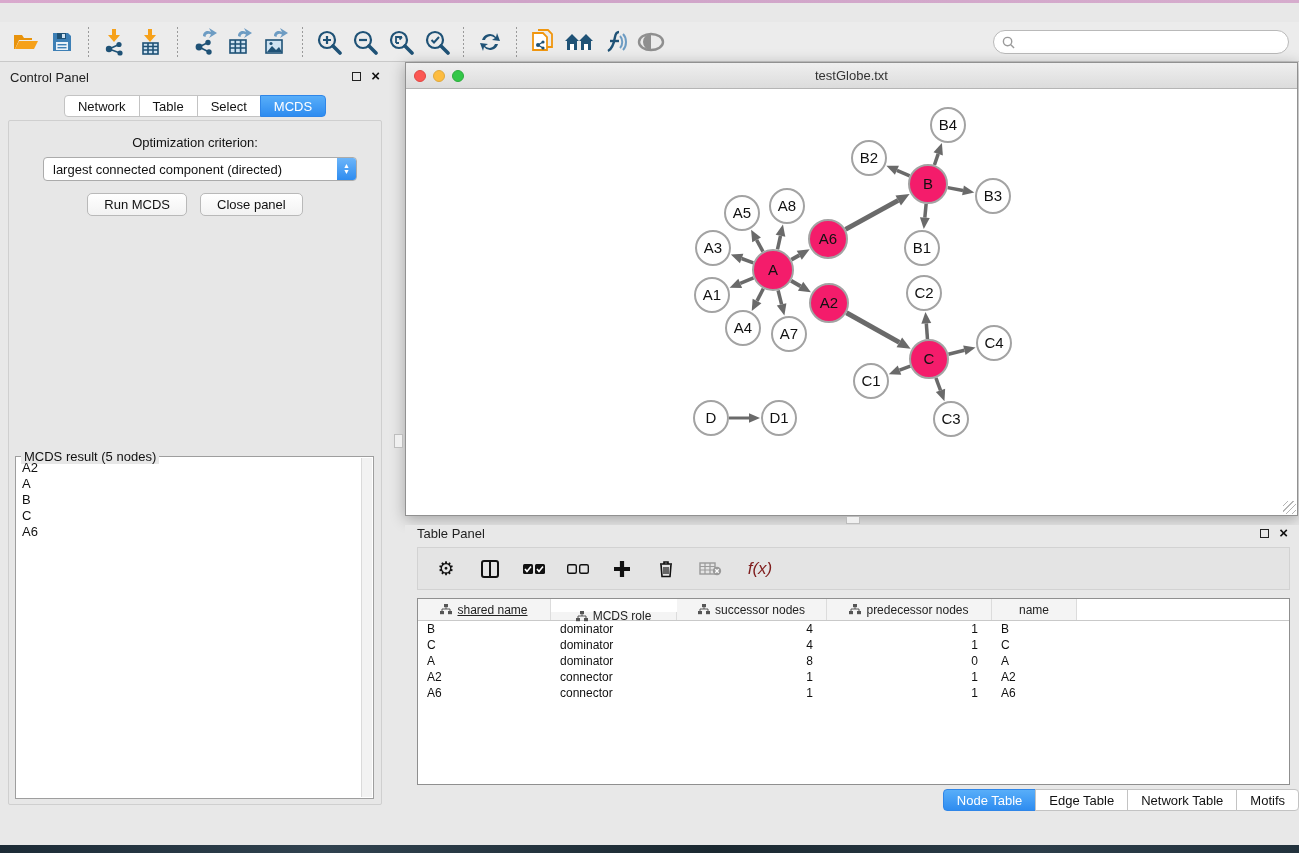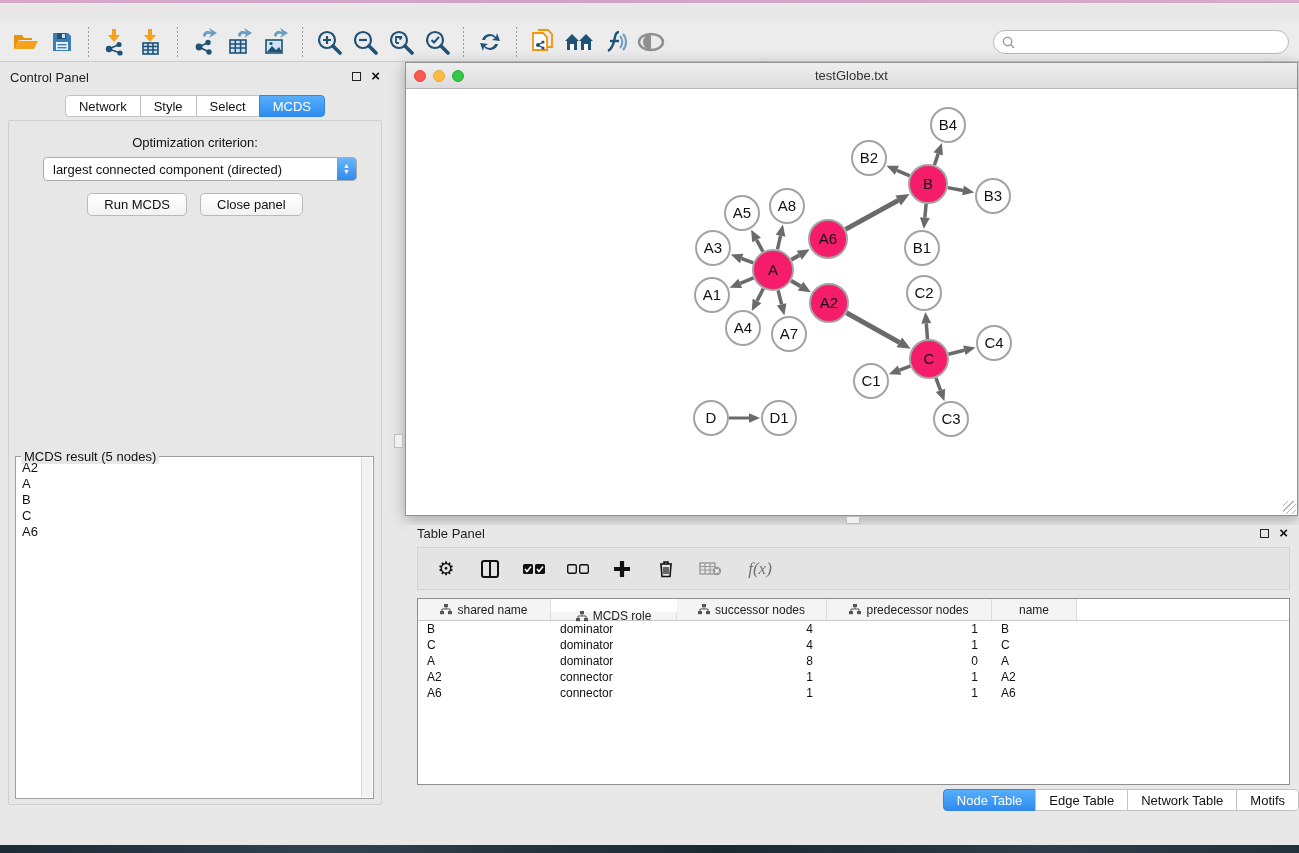--- a/index.html
+++ b/index.html
@@ -81,21 +81,21 @@
     background:#f0f0f0; border:1px solid #bdbdbd; }
   .divider-handle-h { position:absolute; left:846px; top:516px; width:14px; height:8px;
     background:#f0f0f0; border:1px solid #bdbdbd; }
 
   
   .table-panel { position:absolute; left:405px; top:525px; width:894px; height:293px; background:#e8e8e8; }
   .tp-toolbar { position:absolute; left:12px; right:9px; top:22px; height:43px;
     background:#e4e4e4; border:1px solid #d2d2d2; display:flex; align-items:center; gap:20px; padding-left:16px; }
   .tp-icon { display:flex; align-items:center; justify-content:center; width:24px; height:24px; }
   .gear-glyph { font-size:19px; color:#111; }
-  .fx-glyph { font-family:Liberation Serif, serif; font-style:italic; font-size:17px; color:#737373; }
+  .fx-glyph { font-family:Liberation Sans, sans-serif; font-style:italic; font-size:17px; color:#7f1d1d; }
 
   .data-table { position:absolute; left:12px; right:9px; top:73px; height:187px;
     background:#fff; border:1px solid #8f8f8f; overflow:hidden; }
   .dt-header { display:flex; height:22px; border-bottom:1px solid #c9c9c9; }
   .dt-hcell { background:#f4f4f4; border-right:1px solid #dcdcdc; display:flex; align-items:center;
     justify-content:center; gap:5px; font-size:12px; color:#222; }
   .dt-row { display:flex; height:16px; }
   .dt-cell { font-size:12px; color:#111; line-height:16px; white-space:nowrap; overflow:hidden; }
   .dt-cell.num { text-align:right; padding-right:14px; }
   .dt-cell.txt { padding-left:9px; }
@@ -262,21 +262,21 @@
   </div>
 
   <div class="control-panel">
     <div class="panel-title">Control Panel</div>
     <div class="panel-ctrl" style="right:10px;">
       <div class="float-box"></div>
       <div class="close-x">×</div>
     </div>
     <div class="seg-tabs">
         <div class="seg-tab">Network</div>
-        <div class="seg-tab">Style</div>
+        <div class="seg-tab">Table</div>
         <div class="seg-tab">Select</div>
         <div class="seg-tab active">MCDS</div>
       </div>
 
     <div class="cp-content">
       <div class="opt-label">Optimization criterion:</div>
       <div class="dropdown">
         <div class="dd-text">largest connected component (directed)</div>
         <div class="dd-stepper">
             <span>▲</span>
@@ -492,21 +492,21 @@
           <path d="M16.3 8.3 l3.4 3.4 M19.7 8.3 l-3.4 3.4" stroke="#fff" stroke-width="1.3"></path>
         </svg>
       </div>
       <div class="tp-icon" style="width:36px;">
         <span class="fx-glyph">f(x)</span>
       </div>
     </div>
 
     <div class="data-table">
       <div class="dt-header">
-          <div class="dt-hcell" style="width: 133px;">
+          <div class="dt-hcell" style="width: 133px; text-decoration: underline;">
             <svg width="12" height="11" viewBox="0 0 12 11">
               <rect x="4" y="0" width="4" height="3.2" fill="#555"></rect>
               <rect x="0" y="7" width="4" height="3.2" fill="#555"></rect>
               <rect x="8" y="7" width="4" height="3.2" fill="#555"></rect>
               <path d="M6 3.2 V5 M2 7 V5 H10 V7" stroke="#555" stroke-width="1" fill="none"></path>
             </svg>
             <span>shared name</span>
           </div>
           <div class="dt-hcell" style="width: 126px; margin-top: 13px;">
             <svg width="12" height="11" viewBox="0 0 12 11">

